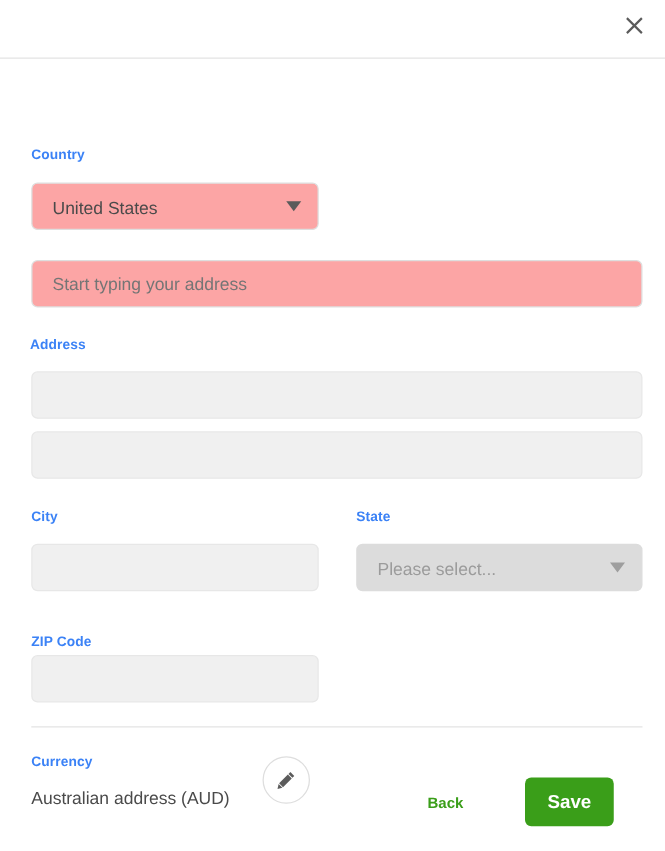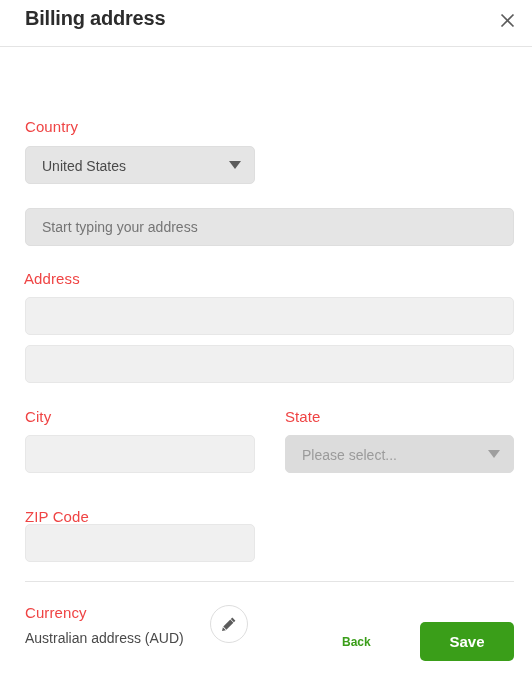--- a/index.html
+++ b/index.html
@@ -52,39 +52,39 @@
   }
   .close-btn svg { display: block; }
 
   
   .modal-body {
     position: relative;
     padding: 0;
   }
 
   .field-label {
-    font-size: 15px;
-    font-weight: normal;
-    color: #ef4444;
+    font-size: 11px;
+    font-weight: bold;
+    color: #3b82f6;
     letter-spacing: 0.1px;
   }
 
   .ctrl {
     box-sizing: border-box;
     height: 38px;
     border-radius: 5px;
     font-size: 14px;
     font-family: "Liberation Sans", sans-serif;
     padding: 0 16px;
     line-height: 38px;
   }
 
   
   .ctrl-enabled {
-    background: #e5e5e5;
+    background: #fca5a5;
     border: 1px solid #dedede;
     color: #4a4a4a;
   }
   
   .ctrl-disabled {
     background: #f0f0f0;
     border: 1px solid #e7e7e7;
     color: #9b9b9b;
   }
   
@@ -173,39 +173,38 @@
     color: #3a9e19;
     font-size: 12px;
     font-weight: bold;
     font-family: "Liberation Sans", sans-serif;
     cursor: pointer;
   }
   .btn-save {
     position: absolute;
     left: 420px;
     top: 622px;
-    width: 94px;
+    width: 71px;
     height: 39px;
     background: #3a9e19;
     border: none;
     border-radius: 5px;
     color: #ffffff;
     font-size: 15px;
     font-weight: bold;
     font-family: "Liberation Sans", sans-serif;
     cursor: pointer;
   }
 </style>
 </head>
 <body>
 
 <div class="modal">
 
   <div class="modal-header">
-    <div class="modal-title">Billing address</div>
     <div class="close-btn">
       <svg width="15" height="15" viewBox="0 0 15 15" aria-hidden="true">
         <line x1="1.5" y1="1.5" x2="13.5" y2="13.5" stroke="#5b5b5b" stroke-width="1.7"></line>
         <line x1="13.5" y1="1.5" x2="1.5" y2="13.5" stroke="#5b5b5b" stroke-width="1.7"></line>
       </svg>
     </div>
   </div>
 
   <div class="modal-body">
 

